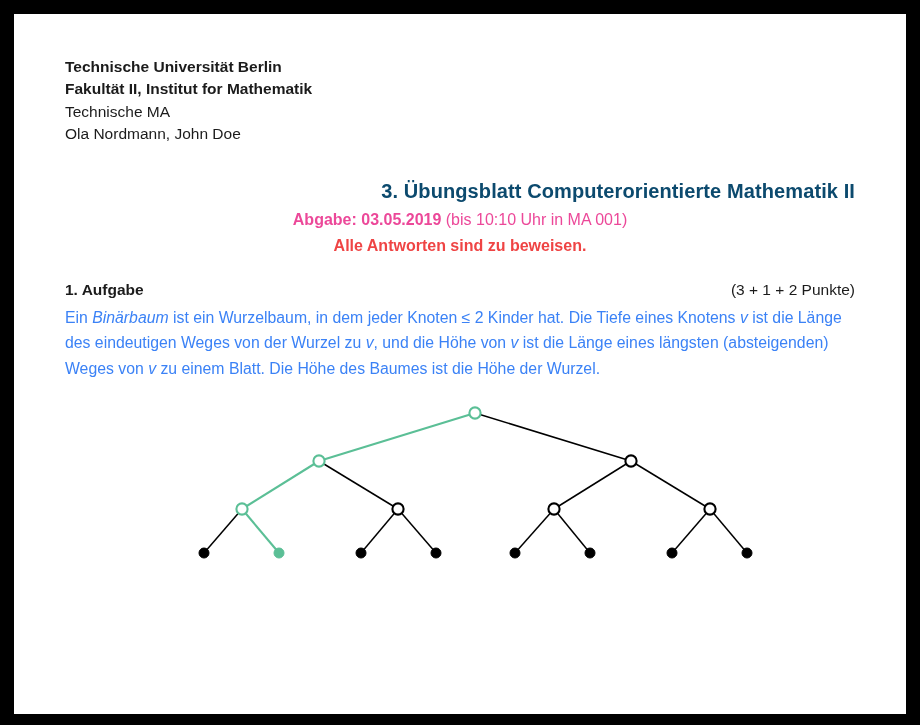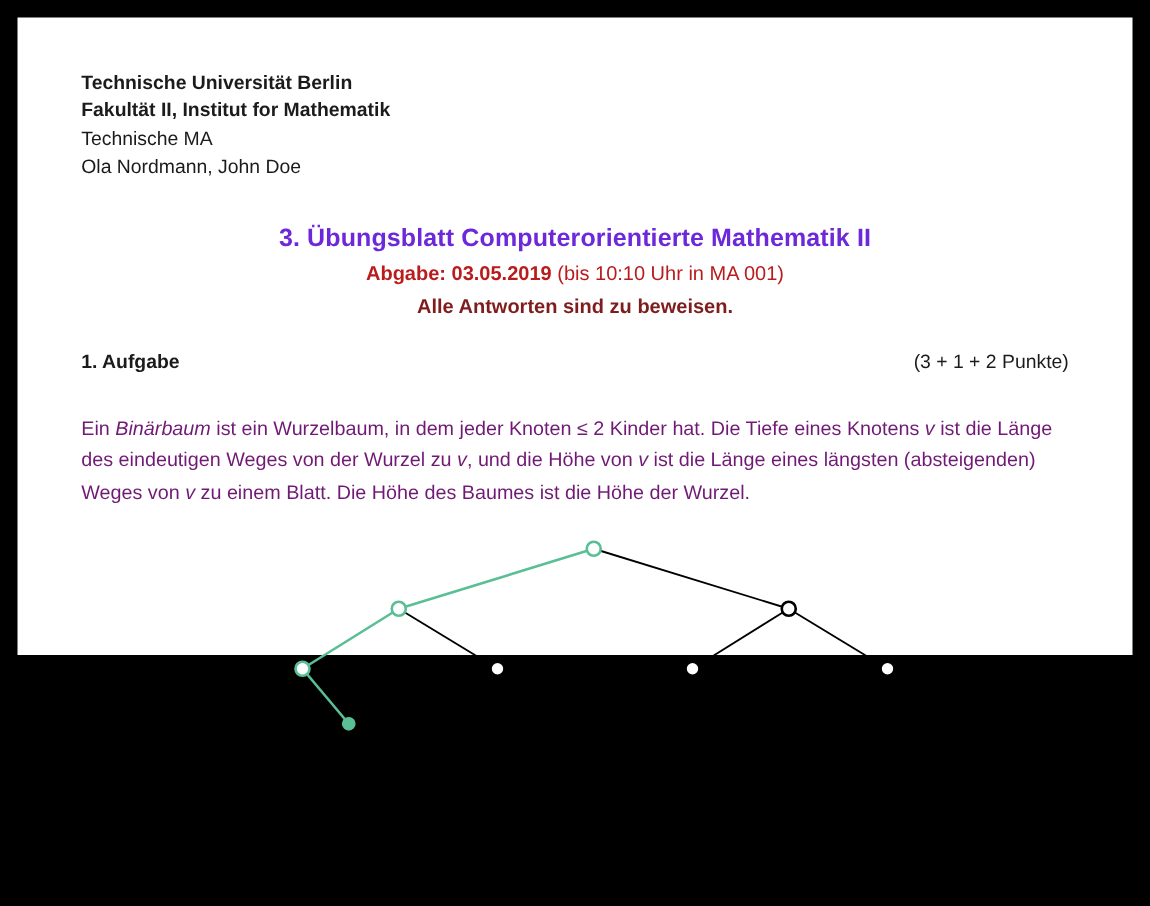--- a/index.html
+++ b/index.html
@@ -11,21 +11,21 @@
     width: 920px;
     height: 725px;
     overflow: hidden;
     font-family: "Liberation Sans", sans-serif;
   }
   .page {
     position: absolute;
     left: 14px;
     top: 14px;
     width: 892px;
-    height: 510px;
+    height: 700px;
     background: #ffffff;
   }
   .content {
     position: absolute;
     left: 51px;
     top: 42px;
     width: 790px;
   }
 
   
@@ -47,55 +47,56 @@
   }
 
   
   .title-block {
     margin-top: 34px;
     text-align: center;
   }
   .doc-title {
     font-size: 20px;
     font-weight: bold;
-    color: #6d28d9;
+    color: #0c4a6e;
     letter-spacing: 0.1px;
+    text-align: right;
   }
   .doc-subtitle {
     margin-top: 8px;
     font-size: 16px;
-    color: #b91c1c;
+    color: #ec4899;
   }
   .doc-subtitle .bold {
     font-weight: bold;
   }
   .doc-note {
     margin-top: 8px;
     font-size: 16px;
     font-weight: bold;
-    color: #7f1d1d;
+    color: #ef4444;
   }
 
   
   .exercise-head {
     margin-top: 26px;
     display: flex;
     justify-content: space-between;
     align-items: center;
     font-size: 15.5px;
     color: #1b1b1b;
   }
   .exercise-head .ex-title {
     font-weight: bold;
   }
   .body-text {
-    margin-top: 32px;
+    margin-top: 6px;
     font-size: 15.8px;
     line-height: 1.62;
-    color: #701a75;
+    color: #3b82f6;
     max-width: 785px;
   }
   .body-text i {
     font-style: italic;
   }
 
   
   .figure {
     position: relative;
     margin-top: 18px;

